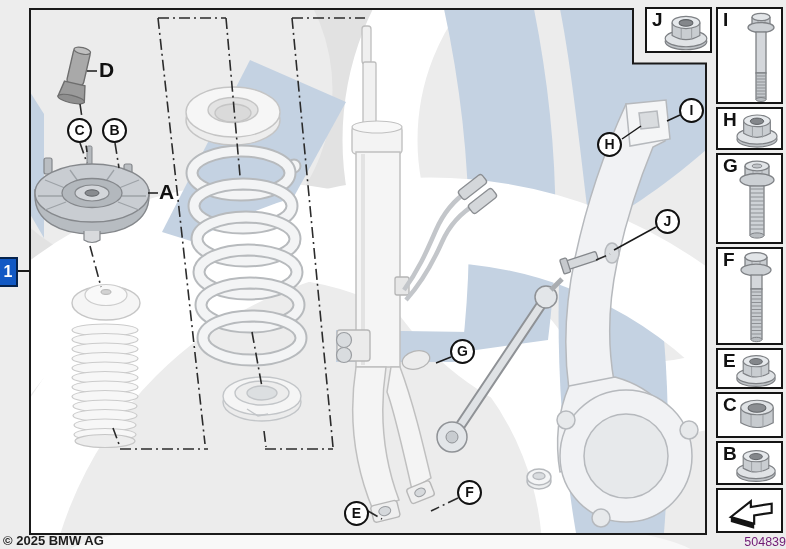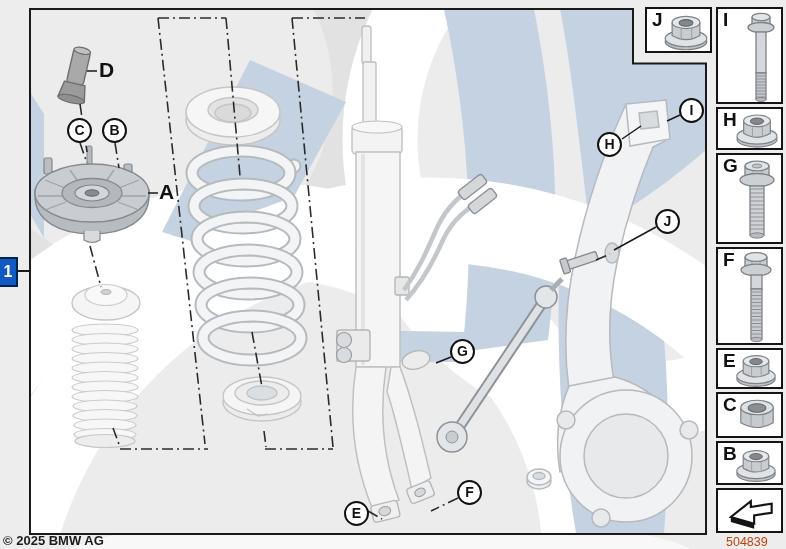--- a/index.html
+++ b/index.html
@@ -14,21 +14,21 @@
   .lbl{position:absolute;color:#111;font-weight:bold;font-size:21px;z-index:3;}
   
   .kit{position:absolute;left:0;top:257px;width:16px;height:26px;background:#1259c4;
        border:2px solid #06234d;border-left:none;color:#fff;font-weight:bold;font-size:16px;
        line-height:26px;text-align:center;z-index:3;}
   
   .lbox{position:absolute;background:#fff;border:2px solid #141414;box-sizing:border-box;z-index:3;}
   .lbox .letter{position:absolute;left:5px;top:0px;font-weight:bold;font-size:19px;color:#111;}
   .lbox svg{position:absolute;}
   .footer-copy{position:absolute;left:3px;top:533px;font-size:13px;font-weight:bold;color:#1c1c1c;z-index:3;}
-  .footer-num{position:absolute;left:726px;top:535px;width:60px;text-align:left;font-size:12.5px;color:#c2410c;z-index:3;}
+  .footer-num{position:absolute;left:726px;top:535px;width:60px;text-align:right;font-size:12.5px;color:#701a75;z-index:3;}
 </style>
 </head>
 <body>
 
 <svg width="0" height="0" style="position:absolute" aria-hidden="true">
 <defs>
 <symbol id="sym-flange-nut" viewBox="0 0 60 44">
   <ellipse cx="30" cy="33" rx="24" ry="9.5" fill="#bfc3c7" stroke="#7e8185" stroke-width="1.4"></ellipse>
   <ellipse cx="30" cy="29.5" rx="24" ry="9.5" fill="#e0e3e6" stroke="#7e8185" stroke-width="1.4"></ellipse>
   <path d="M14,11 L14,26 Q30,35.5 46,26 L46,11" fill="#c9cdd1" stroke="#7e8185" stroke-width="1.4"></path>

